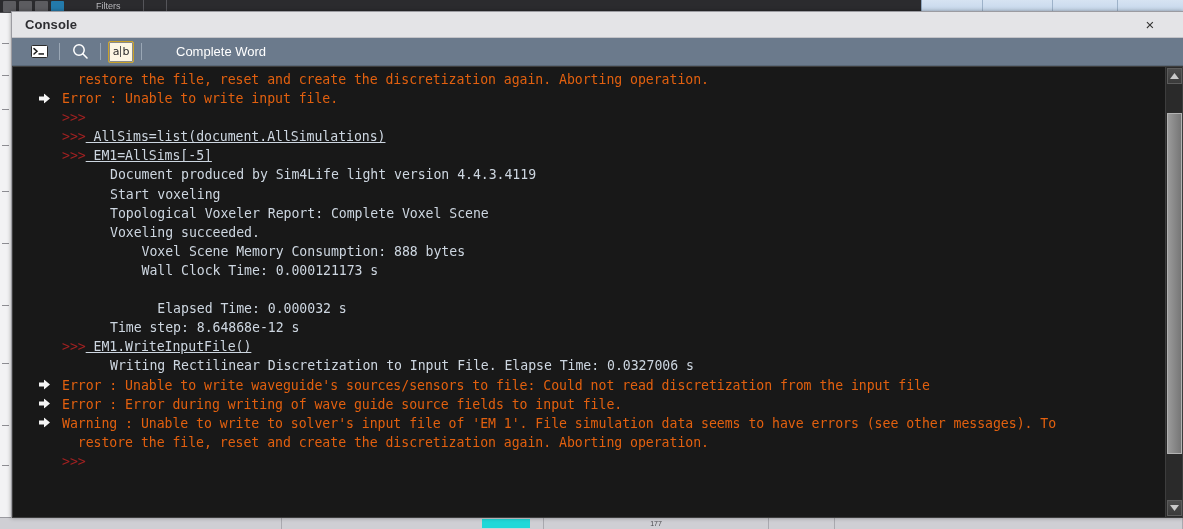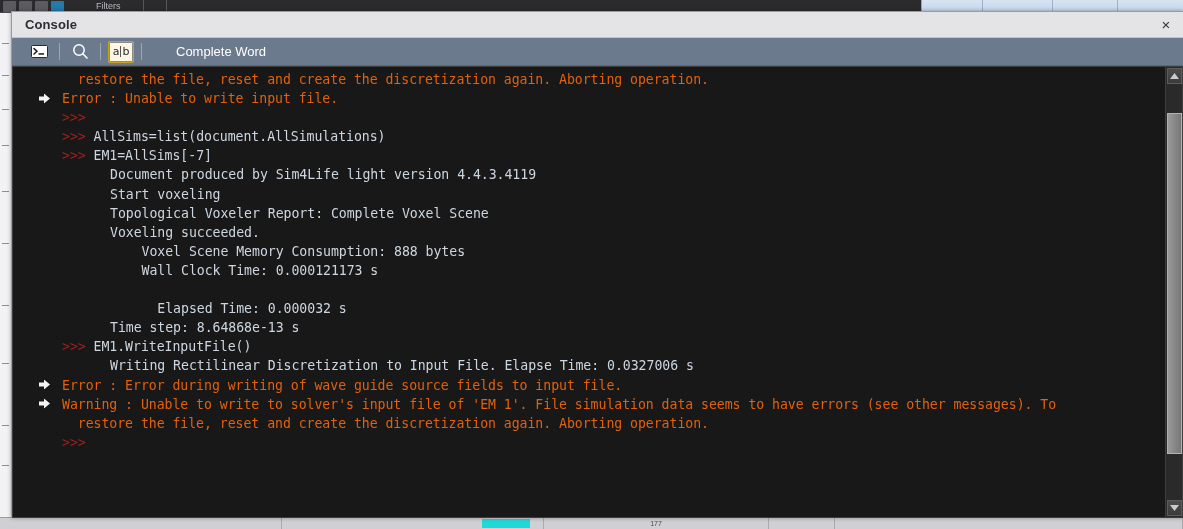--- a/index.html
+++ b/index.html
@@ -69,21 +69,21 @@
     border-right: none; border-bottom: none;
     display: flex; flex-direction: column;
     box-shadow: 0 0 4px rgba(0,0,0,.35);
   }
 
   
   #title-bar {
     height: 26px; flex: 0 0 26px;
     background: #e4e4e7;
     display: flex; align-items: center;
-    padding: 0 4px 0 13px;
+    padding: 0 20px 0 13px;
     border-bottom: 1px solid #c3c3c8;
   }
   #title-text {
     font-family: "Liberation Sans", sans-serif;
     font-size: 13px; font-weight: bold; color: #2d2d31;
     letter-spacing: .1px;
   }
   #close-button {
     margin-left: auto; width: 26px; height: 22px;
     display: flex; align-items: center; justify-content: center;
@@ -149,21 +149,21 @@
   .line .marker {
     position: absolute; left: 4px; top: 50%;
     transform: translateY(-50%);
     width: 12px; height: 11px;
     color: #f2f2f2; font-size: 11px; line-height: 11px;
   }
   .line .marker svg { display: block; }
   .t-plain { color: #cdd6e0; padding-left: 48px; }
   .t-err   { color: #e2600f; }
   .prompt-sym { color: #a32121; }
-  .prompt-code { color: #cdd6e0; }
+  .prompt-code { color: #cdd6e0; text-decoration: underline; }
 
   
   #console-scrollbar {
     flex: 0 0 17px; width: 17px;
     background: #2a2a2a;
     border-left: 1px solid #3d3d3d;
     display: flex; flex-direction: column; align-items: center;
     padding: 1px;
   }
   .sb-arrow {
@@ -261,32 +261,35 @@
   </div>
 
   <div id="console-body">
     <div id="output-area">
         <div class="line"><span class="t-err">  restore the file, reset and create the discretization again. Aborting operation.</span></div>
         <div class="line"><span class="marker"><svg width="11" height="10" viewBox="0 0 11 10">
               <path d="M0 3 H5 V0 L11 5 L5 10 V7 H0 Z" fill="#f4f4f4"></path>
             </svg></span><span class="t-err">Error : Unable to write input file.</span></div>
         <div class="line"><span class="prompt-sym">&gt;&gt;&gt;</span><span class="prompt-code"></span></div>
         <div class="line"><span class="prompt-sym">&gt;&gt;&gt;</span><span class="prompt-code"> AllSims=list(document.AllSimulations)</span></div>
-        <div class="line"><span class="prompt-sym">&gt;&gt;&gt;</span><span class="prompt-code"> EM1=AllSims[-7]</span></div>
+        <div class="line"><span class="prompt-sym">&gt;&gt;&gt;</span><span class="prompt-code"> EM1=AllSims[-5]</span></div>
         <div class="line"><span class="t-plain">Document produced by Sim4Life light version 4.4.3.4119</span></div>
         <div class="line"><span class="t-plain">Start voxeling</span></div>
         <div class="line"><span class="t-plain">Topological Voxeler Report: Complete Voxel Scene</span></div>
         <div class="line"><span class="t-plain">Voxeling succeeded.</span></div>
         <div class="line"><span class="t-plain">    Voxel Scene Memory Consumption: 888 bytes</span></div>
         <div class="line"><span class="t-plain">    Wall Clock Time: 0.000121173 s</span></div>
         <div class="line"><span class="t-plain"></span></div>
         <div class="line"><span class="t-plain">      Elapsed Time: 0.000032 s</span></div>
-        <div class="line"><span class="t-plain">Time step: 8.64868e-13 s</span></div>
+        <div class="line"><span class="t-plain">Time step: 8.64868e-12 s</span></div>
         <div class="line"><span class="prompt-sym">&gt;&gt;&gt;</span><span class="prompt-code"> EM1.WriteInputFile()</span></div>
         <div class="line"><span class="t-plain">Writing Rectilinear Discretization to Input File. Elapse Time: 0.0327006 s</span></div>
+        <div class="line"><span class="marker"><svg width="11" height="10" viewBox="0 0 11 10">
+              <path d="M0 3 H5 V0 L11 5 L5 10 V7 H0 Z" fill="#f4f4f4"></path>
+            </svg></span><span class="t-err">Error : Unable to write waveguide's sources/sensors to file: Could not read discretization from the input file</span></div>
         <div class="line"><span class="marker"><svg width="11" height="10" viewBox="0 0 11 10">
               <path d="M0 3 H5 V0 L11 5 L5 10 V7 H0 Z" fill="#f4f4f4"></path>
             </svg></span><span class="t-err">Error : Error during writing of wave guide source fields to input file.</span></div>
         <div class="line"><span class="marker"><svg width="11" height="10" viewBox="0 0 11 10">
               <path d="M0 3 H5 V0 L11 5 L5 10 V7 H0 Z" fill="#f4f4f4"></path>
             </svg></span><span class="t-err">Warning : Unable to write to solver's input file of 'EM 1'. File simulation data seems to have errors (see other messages). To</span></div>
         <div class="line"><span class="t-err">  restore the file, reset and create the discretization again. Aborting operation.</span></div>
         <div class="line"><span class="prompt-sym">&gt;&gt;&gt;</span><span class="prompt-code"></span></div>
       </div>
 

